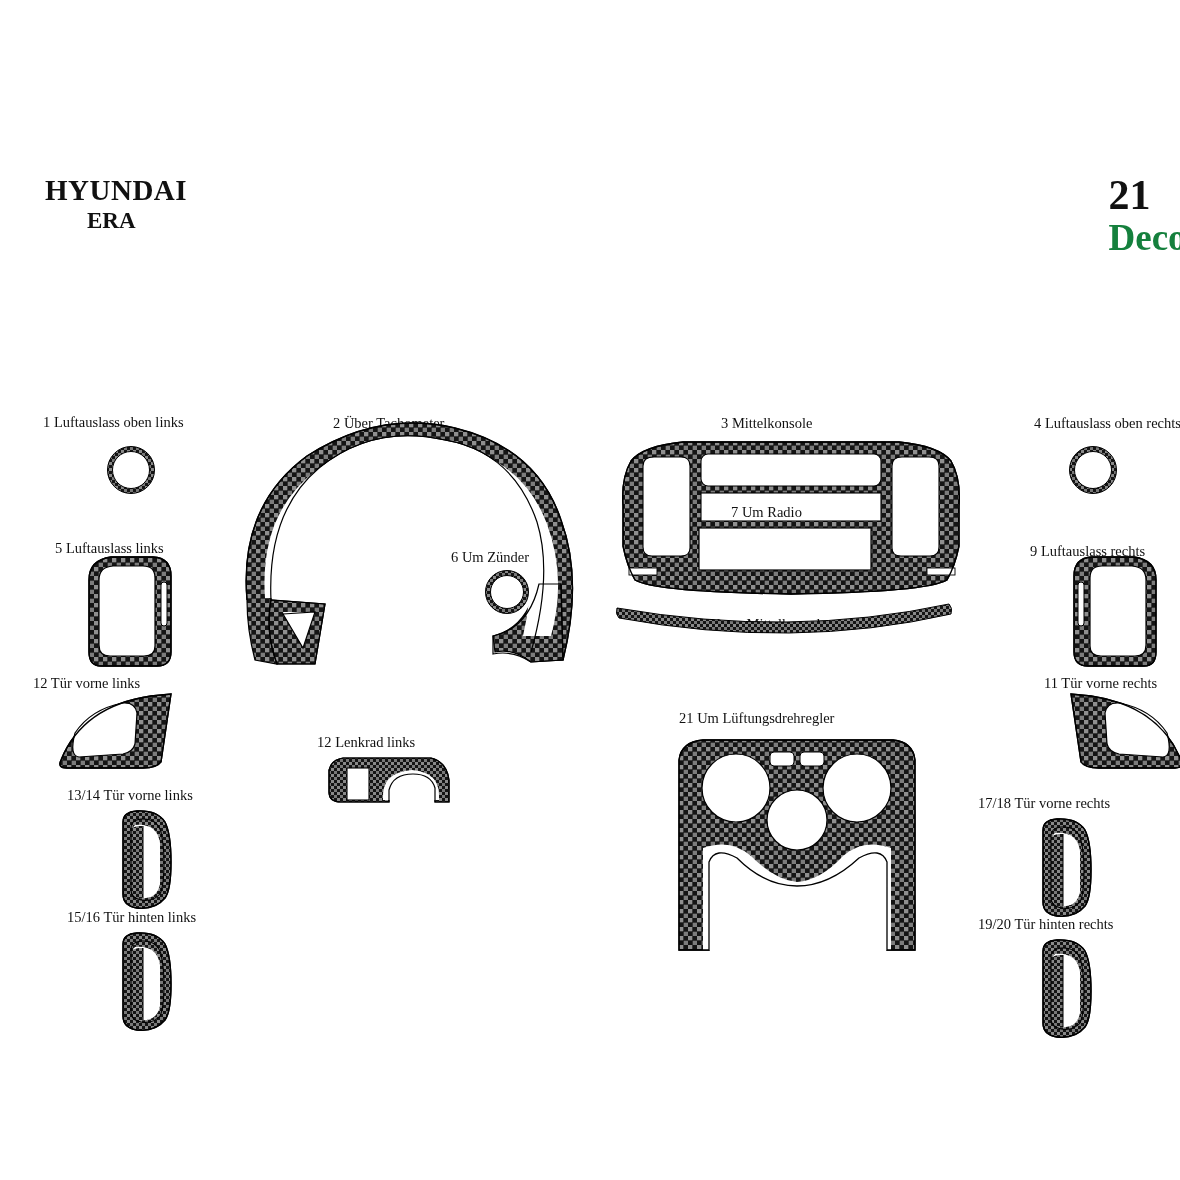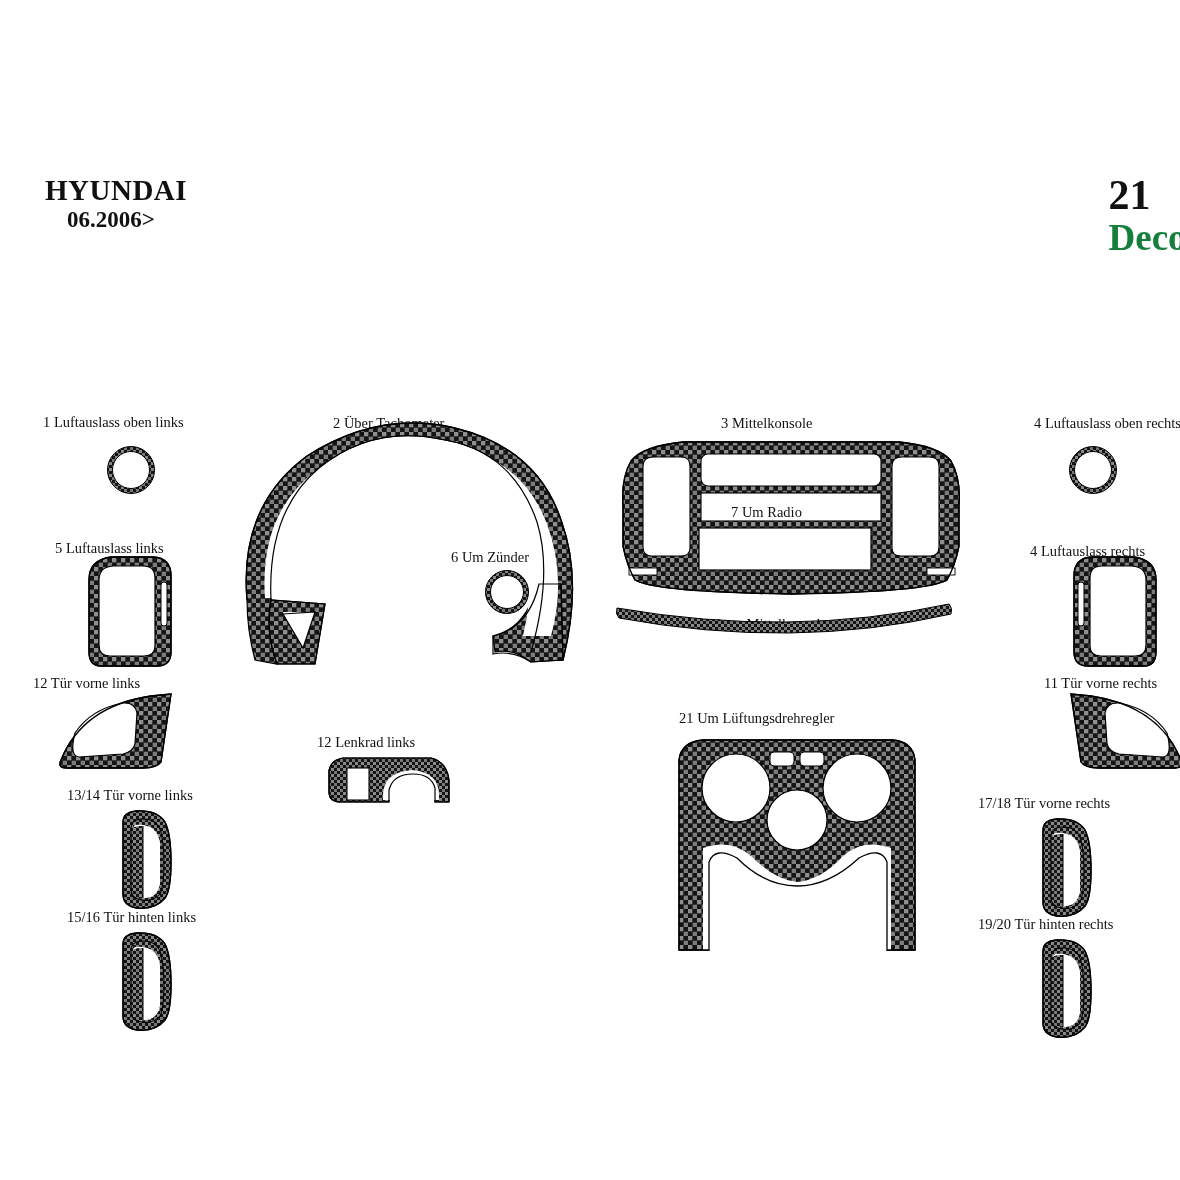--- a/index.html
+++ b/index.html
@@ -85,36 +85,36 @@
     pointer-events: none;
   }
 </style>
 </head>
 <body>
 
 <div id="page">
 
   <div id="brand-block">
     <div id="brand-name">HYUNDAI</div>
-    <div id="brand-date">06.2006&gt;</div>
+    <div id="brand-model">ERA</div>
   </div>
 
   <div id="count-block">
     <div id="count-number">21</div>
     <div id="count-label">Decor</div>
   </div>
 
   <div class="part-label" style="left: 12px; top: 415px;">1  Luftauslass oben links</div>
   <div class="part-label" style="left: 302px; top: 416px;">2  Über Tachometer</div>
   <div class="part-label" style="left: 690px; top: 416px;">3  Mittelkonsole</div>
   <div class="part-label" style="left: 1003px; top: 416px;">4  Luftauslass oben rechts</div>
   <div class="part-label" style="left: 24px; top: 541px;">5  Luftauslass links</div>
   <div class="part-label" style="left: 420px; top: 550px;">6 Um Zünder</div>
   <div class="part-label" style="left: 700px; top: 505px;">7  Um Radio</div>
-  <div class="part-label" style="left: 999px; top: 544px;">4  Luftauslass rechts</div>
+  <div class="part-label" style="left: 999px; top: 544px;">9  Luftauslass rechts</div>
   <div class="part-label" style="left: 668px; top: 617px;">9  Unter Mittelkonsole</div>
   <div class="part-label" style="left: 2px; top: 676px;">12  Tür vorne links</div>
   <div class="part-label" style="left: 1013px; top: 676px;">11  Tür vorne rechts</div>
   <div class="part-label" style="left: 286px; top: 735px;">12  Lenkrad links</div>
   <div class="part-label" style="left: 36px; top: 788px;">13/14 Tür vorne links</div>
   <div class="part-label" style="left: 36px; top: 910px;">15/16 Tür hinten links</div>
   <div class="part-label" style="left: 947px; top: 796px;">17/18 Tür vorne rechts</div>
   <div class="part-label" style="left: 947px; top: 917px;">19/20 Tür hinten rechts</div>
   <div class="part-label" style="left: 648px; top: 711px;">21  Um Lüftungsdrehregler</div>
 

